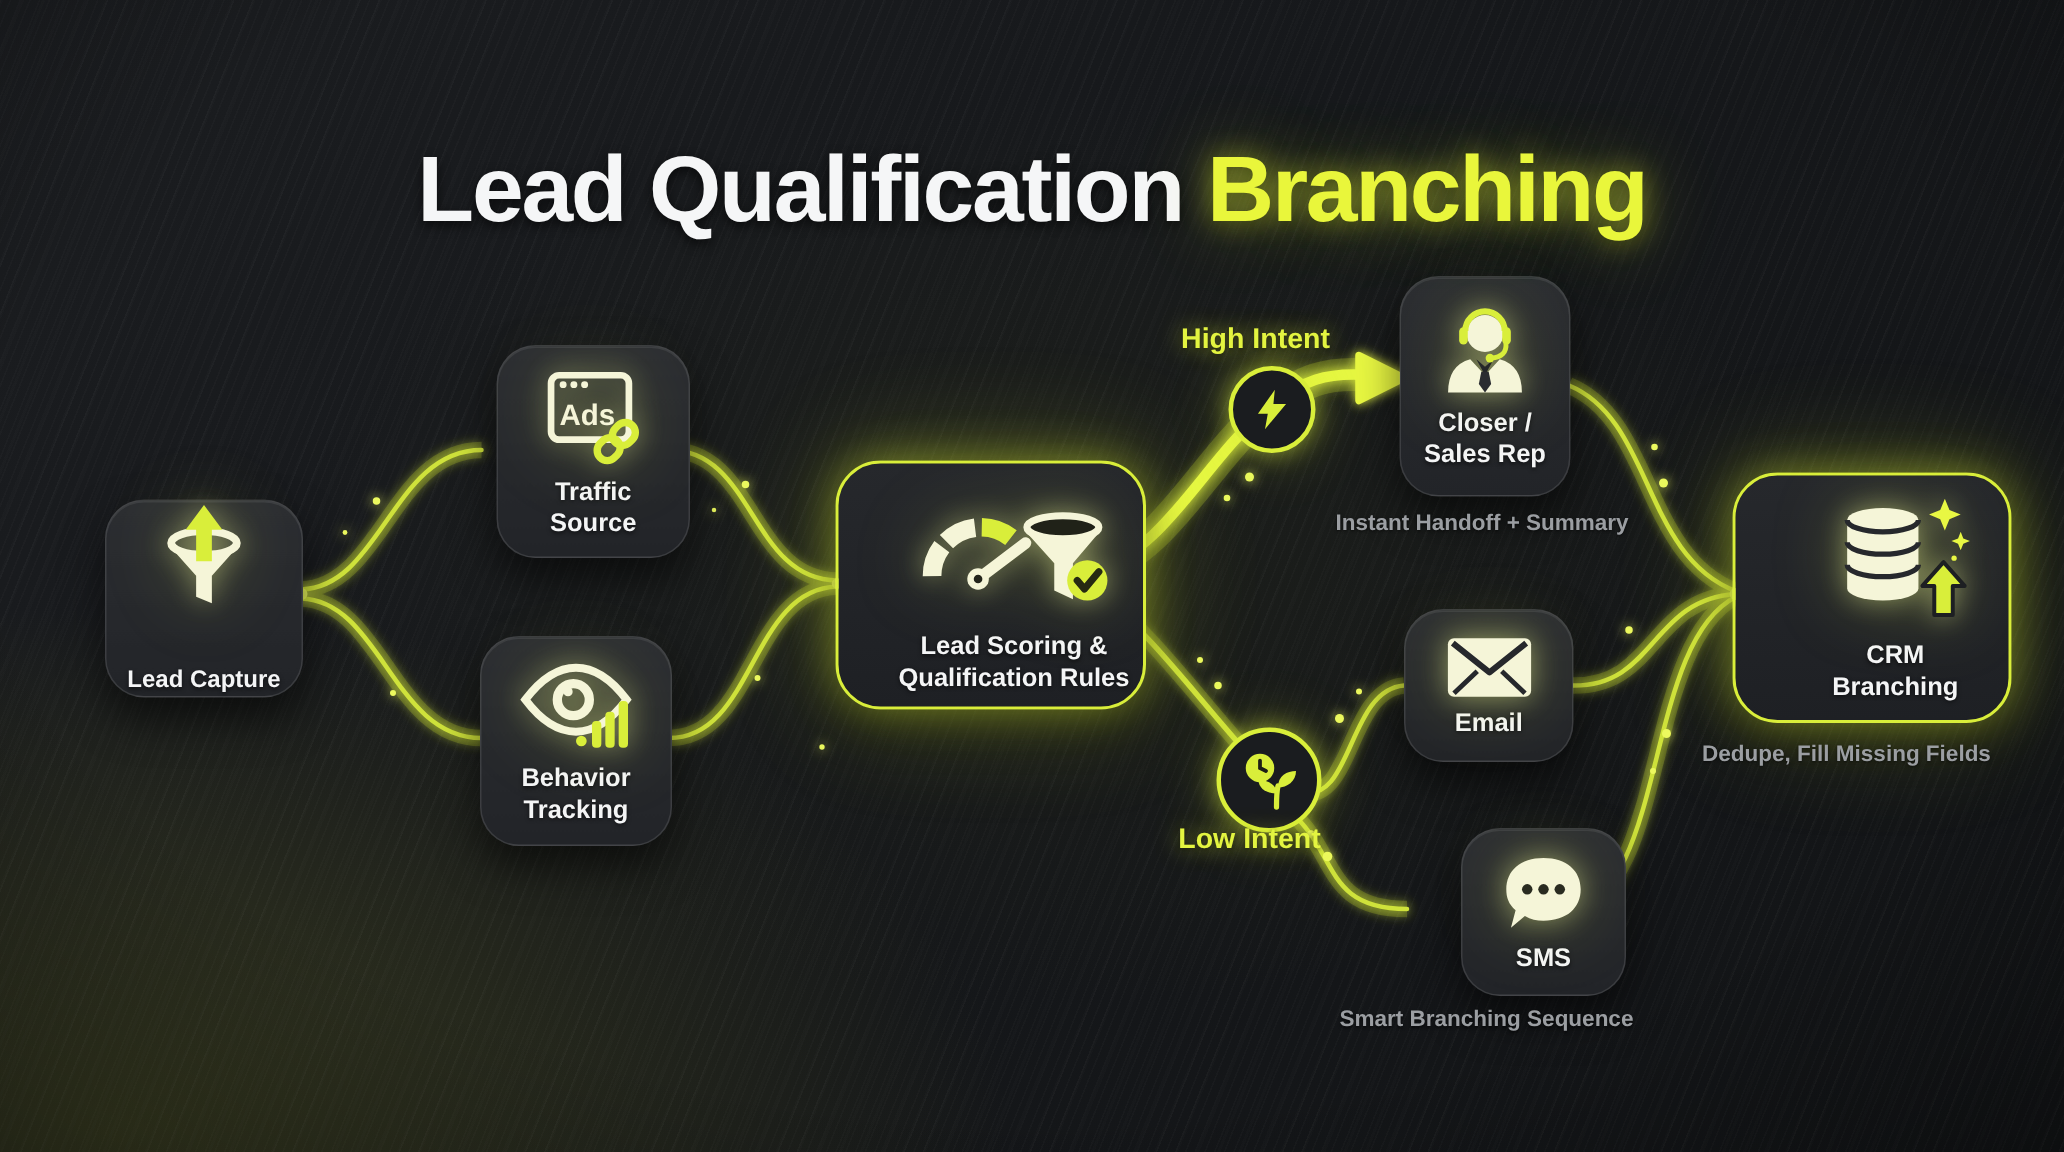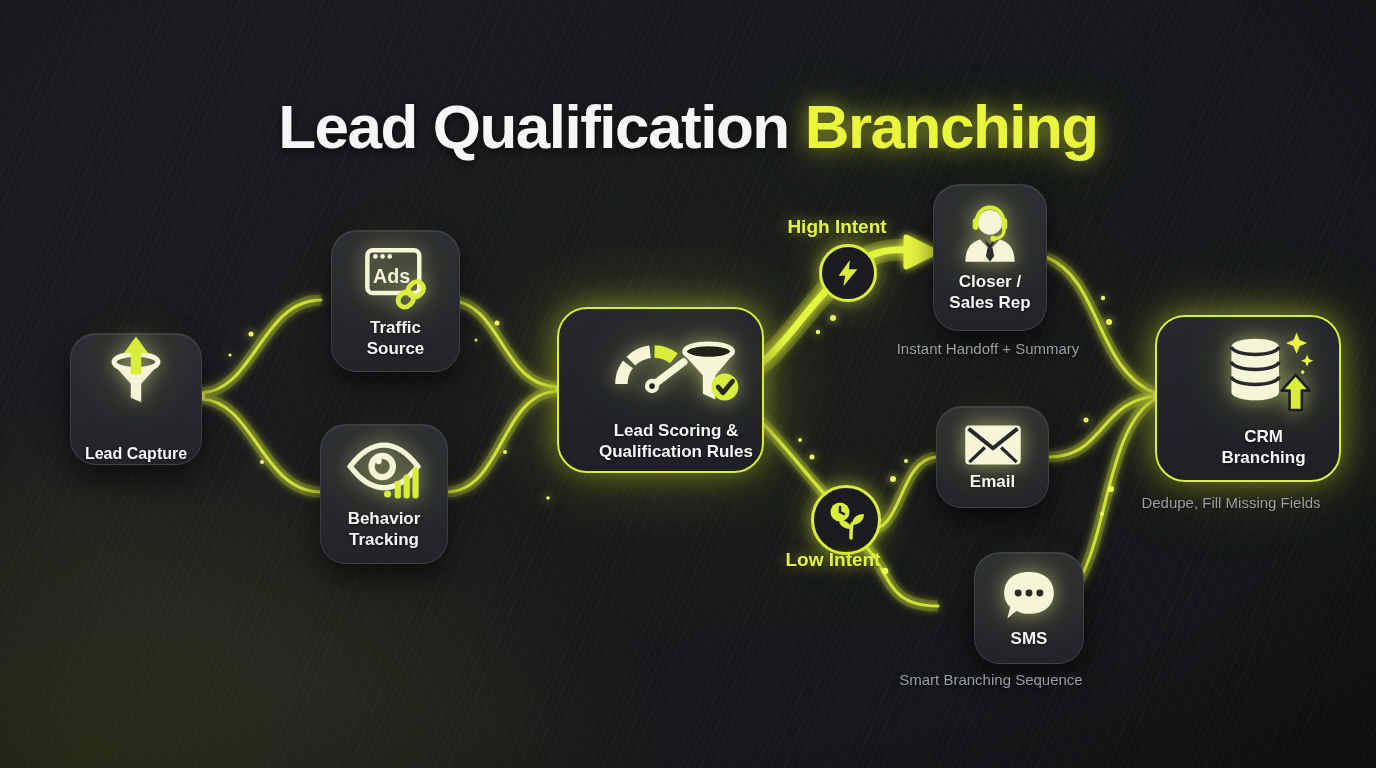--- a/index.html
+++ b/index.html
@@ -58,21 +58,21 @@
     box-shadow:0 0 16px rgba(217,238,58,0.55), 0 0 40px rgba(217,238,58,0.28);
     display:flex;align-items:center;justify-content:center;
   }
   .branch-label{
     position:absolute;z-index:5;width:200px;text-align:center;
     color:#e3f440;font-weight:700;font-size:19px;
     text-shadow:0 0 14px rgba(225,244,64,0.6), 0 1px 3px rgba(0,0,0,0.6);
   }
   .caption{
     position:absolute;z-index:5;text-align:center;
-    color:#9b9ea2;font-size:15px;font-weight:400;text-shadow:0 1px 2px rgba(0,0,0,0.6);
+    color:#9b9ea2;font-size:15px;font-weight:700;text-shadow:0 1px 2px rgba(0,0,0,0.6);
   }
 </style>
 </head>
 <body>
 
 <div class="bg-streaks"></div>
 <div class="bg-vignette"></div>
 
 <div class="title">
   <span class="t-white">Lead Qualification</span>

